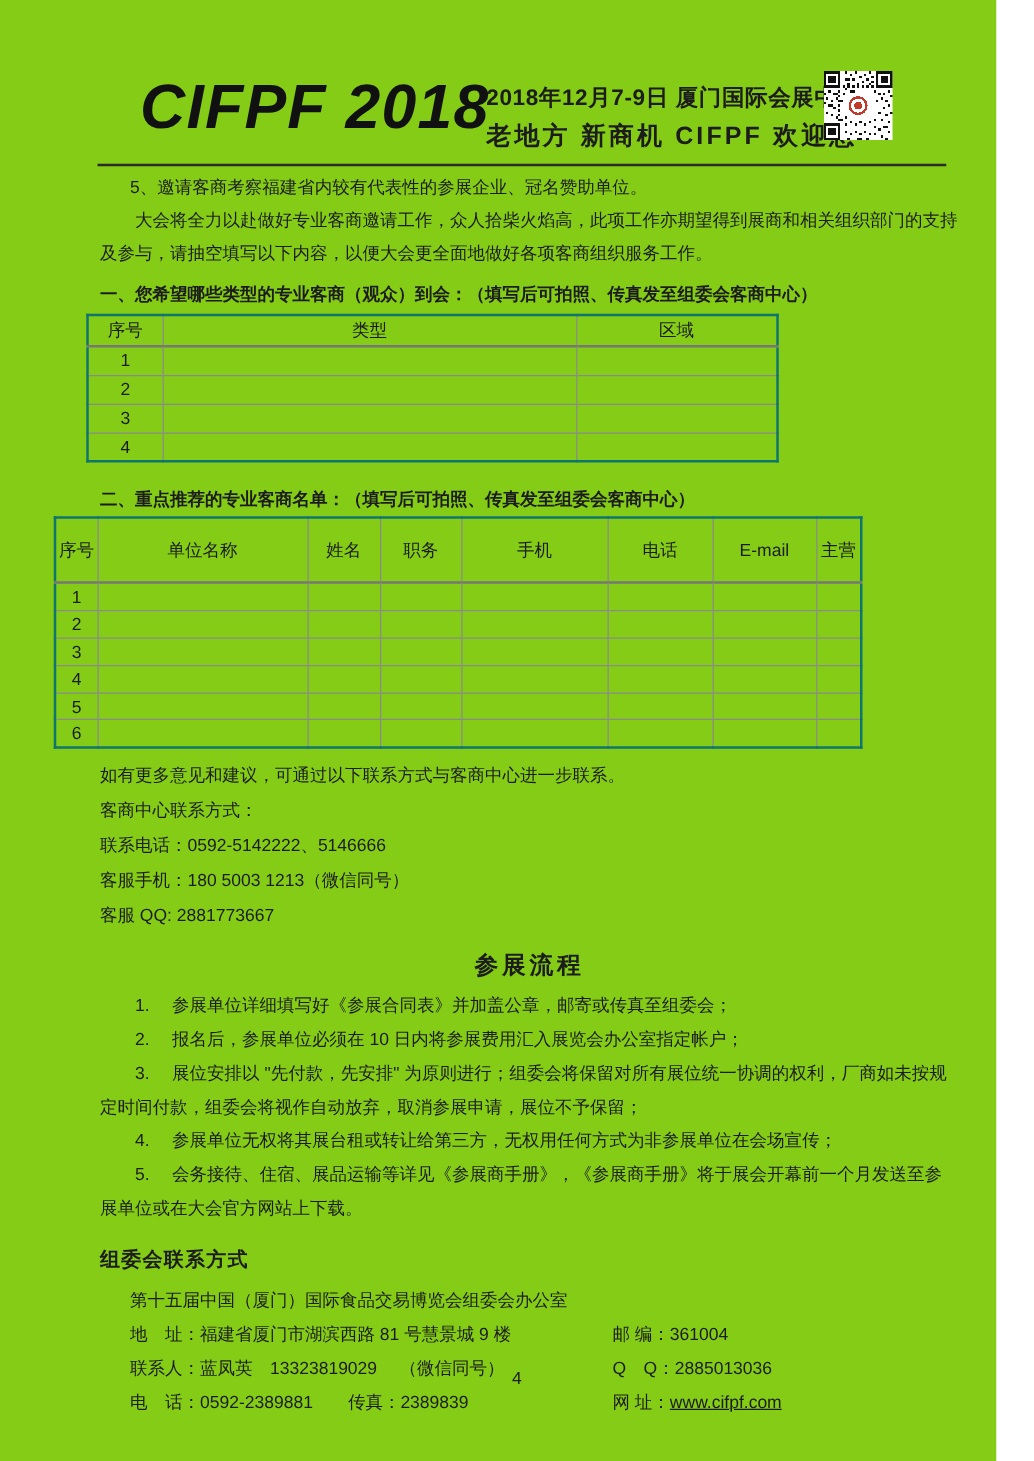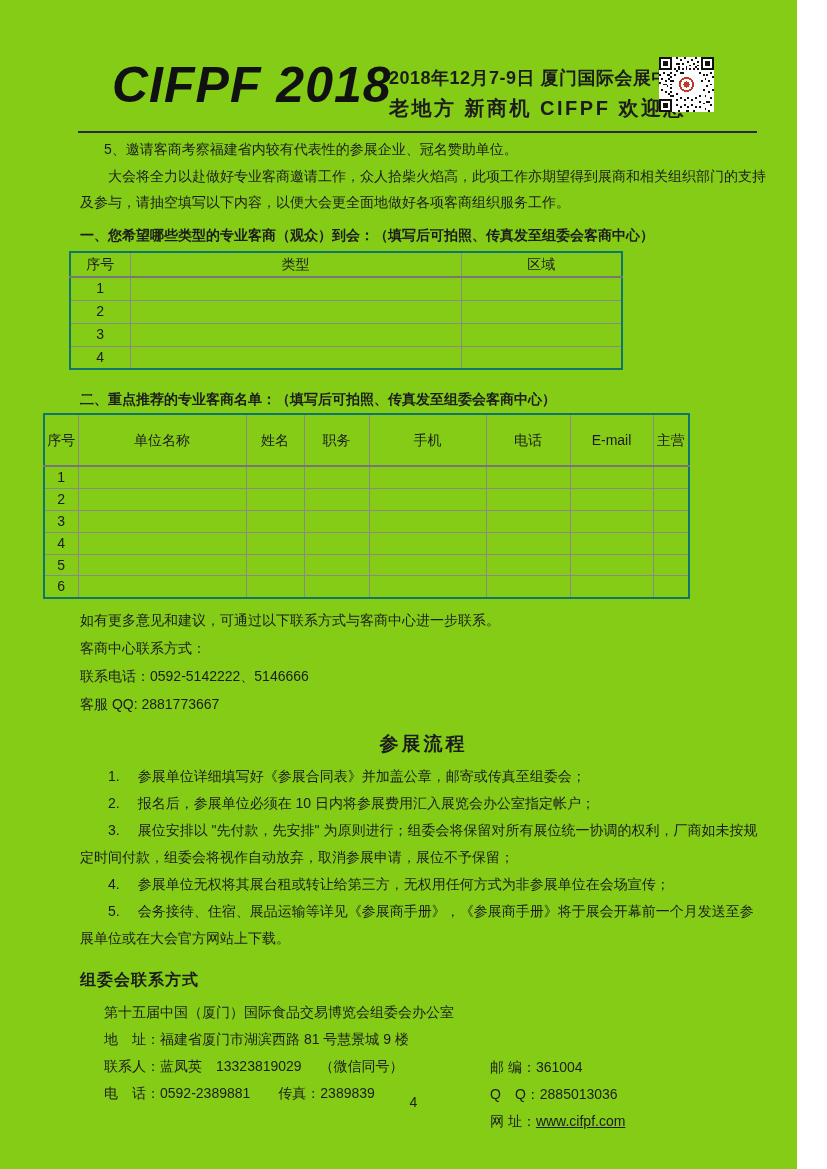--- a/index.html
+++ b/index.html
@@ -39,21 +39,21 @@
   .contact-block { margin-top:7px; line-height:28px; }
 
   .process-title { margin-top:13px; text-align:center; font-size:19px; font-weight:bold; letter-spacing:3px;font-family:Liberation Mono, monospace; }
   .process-list { margin-top:6px; }
   .process-item { text-indent:2em; line-height:27px; }
   .num-gap { display:inline-block; width:18px; }
 
   .committee-title { margin-top:18px; font-size:16px; font-weight:bold; letter-spacing:1px; }
   .office-line { margin:8px 0 0 24px; line-height:27px; }
   .committee-row { position:relative; margin-left:24px; line-height:27px; }
-  .committee-right { position:absolute; left:386px; top:0; white-space:nowrap;margin-top:28px; }
+  .committee-right { position:absolute; left:386px; top:0; white-space:nowrap; }
   .weblink { text-decoration:underline; cursor:pointer; }
 
   .pagenum { position:absolute; top:1094px; left:0; width:827px; text-align:center; font-size:14px; }
 </style>
 </head>
 <body>
 
 <div class="page">
 
   <div class="logo">CIFPF 2018</div>
@@ -300,20 +300,21 @@
             <td></td>
             <td></td>
           </tr>
       </tbody>
     </table>
 
     <div class="contact-block">
       <div>如有更多意见和建议，可通过以下联系方式与客商中心进一步联系。</div>
       <div>客商中心联系方式：</div>
       <div>联系电话：0592-5142222、5146666</div>
+      <div>客服手机：180 5003 1213（微信同号）</div>
       <div>客服 QQ: 2881773667</div>
     </div>
 
     <div class="process-title">参展流程</div>
     <div class="process-list">
       <p class="process-item"><span>1.</span><span class="num-gap"></span><span>参展单位详细填写好《参展合同表》并加盖公章，邮寄或传真至组委会；</span></p>
       <p class="process-item"><span>2.</span><span class="num-gap"></span><span>报名后，参展单位必须在 10 日内将参展费用汇入展览会办公室指定帐户；</span></p>
       <p class="process-item"><span>3.</span><span class="num-gap"></span><span>展位安排以 "先付款，先安排" 为原则进行；组委会将保留对所有展位统一协调的权利，厂商如未按规定时间付款，组委会将视作自动放弃，取消参展申请，展位不予保留；</span></p>
       <p class="process-item"><span>4.</span><span class="num-gap"></span><span>参展单位无权将其展台租或转让给第三方，无权用任何方式为非参展单位在会场宣传；</span></p>
       <p class="process-item"><span>5.</span><span class="num-gap"></span><span>会务接待、住宿、展品运输等详见《参展商手册》，《参展商手册》将于展会开幕前一个月发送至参展单位或在大会官方网站上下载。</span></p>

